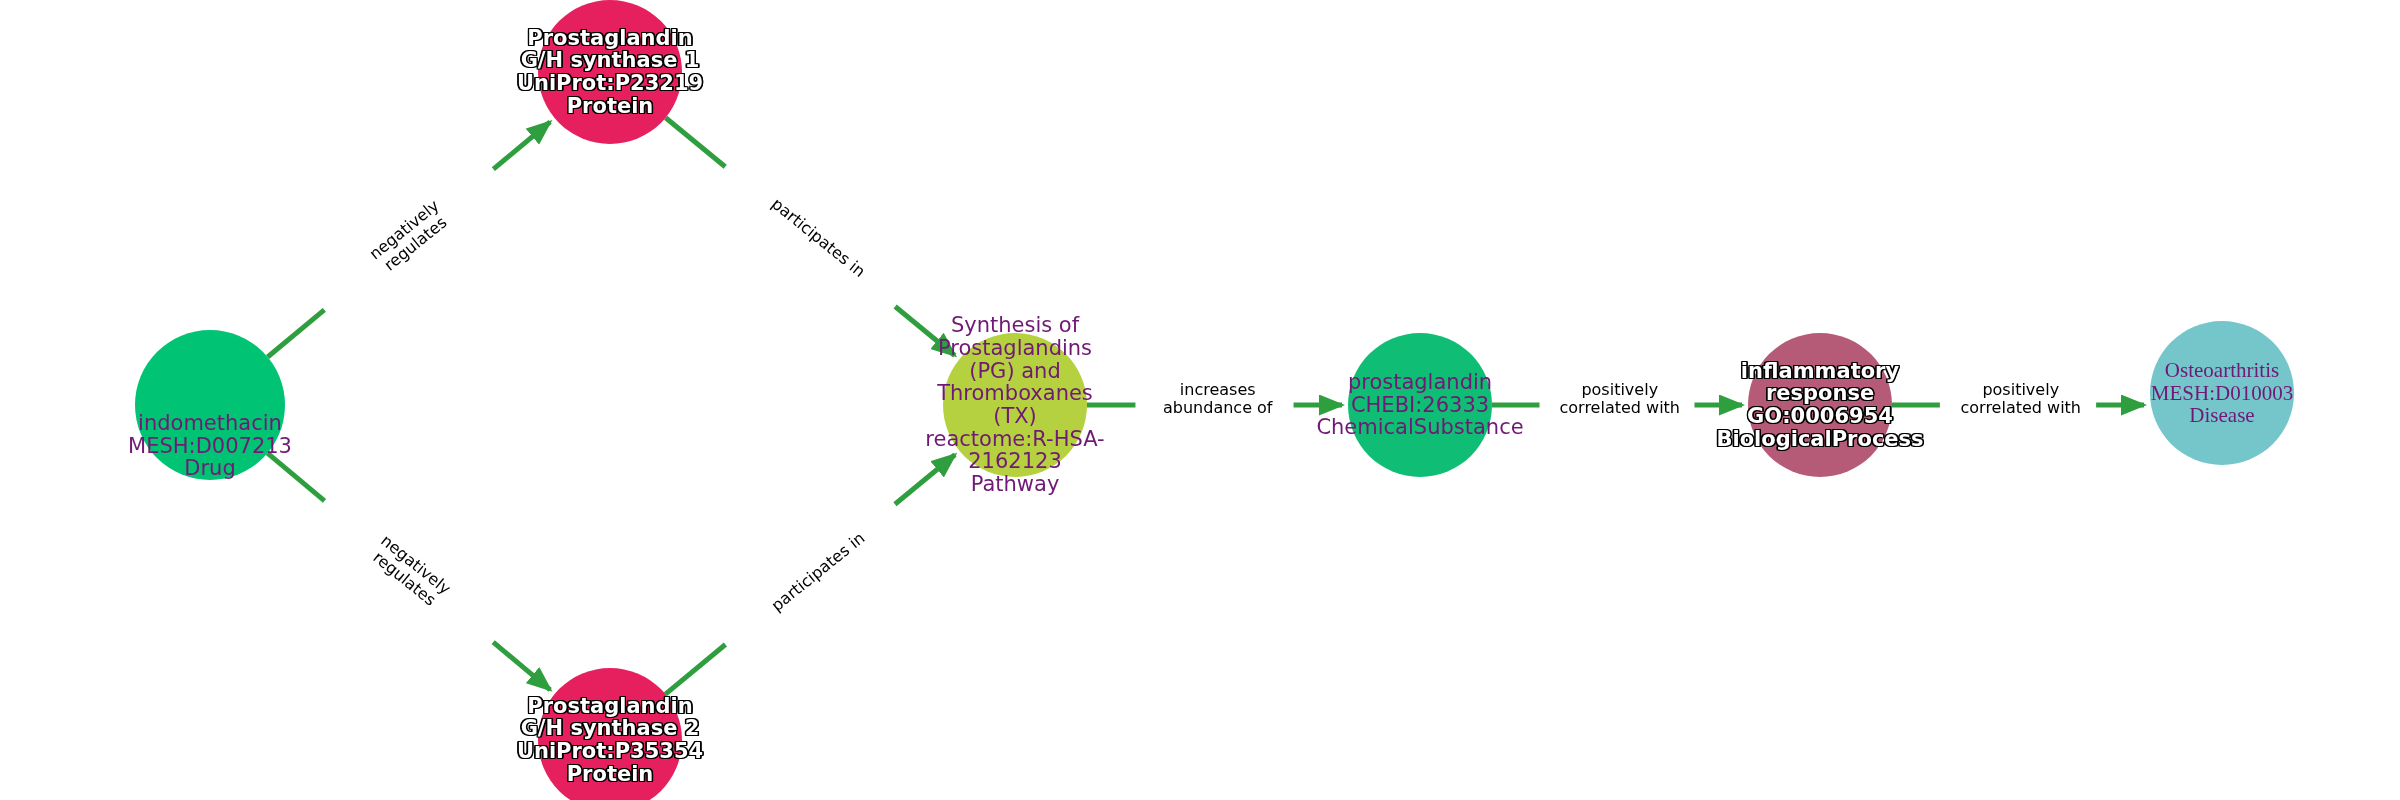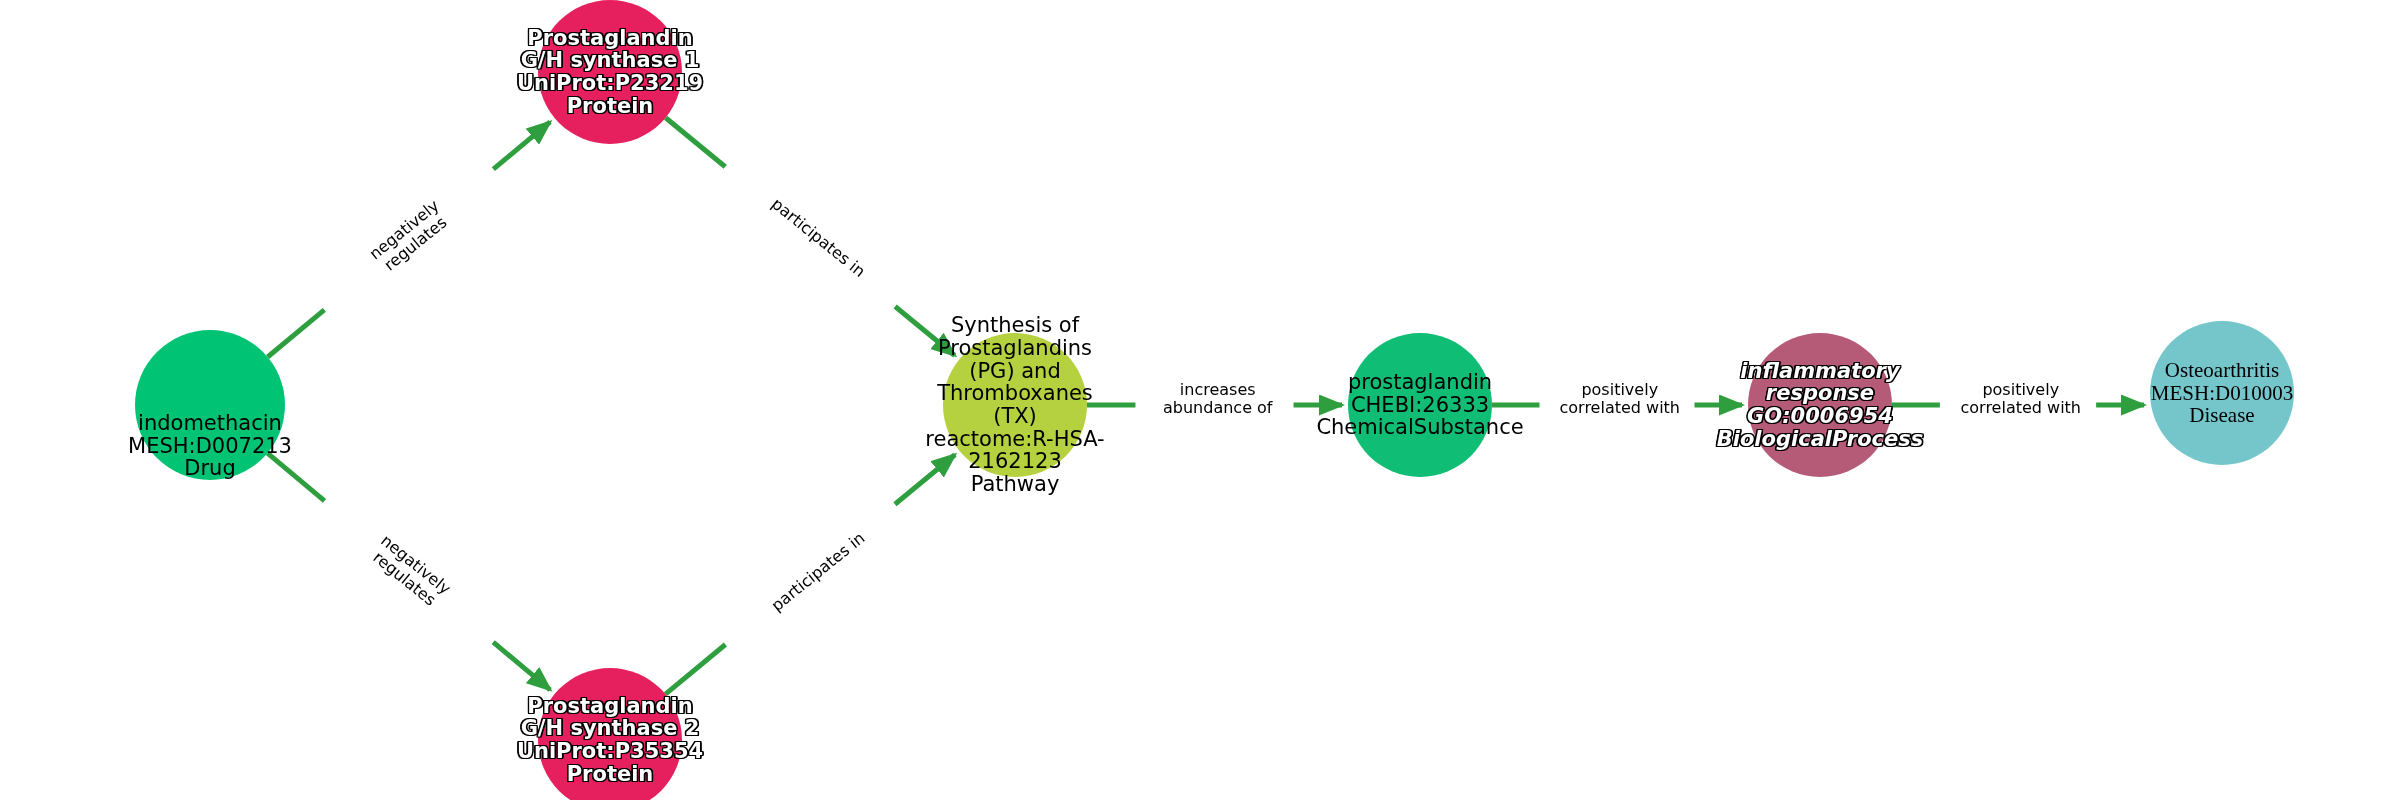--- a/index.html
+++ b/index.html
@@ -33,21 +33,21 @@
     box-sizing: border-box;
   }
   .node-label {
     text-align: center;
     line-height: 1.08;
     white-space: pre;
     pointer-events: none;
     font-size: 21px;
   }
   .label-dark {
-    color: #000000;
+    color: #701a75;
   }
   .label-light {
     color: #ffffff;
     font-weight: bold;
     text-shadow:
       -1.4px -1.4px 0 #000, 1.4px -1.4px 0 #000,
       -1.4px  1.4px 0 #000, 1.4px  1.4px 0 #000,
       -1.4px 0 0 #000, 1.4px 0 0 #000,
        0 -1.4px 0 #000, 0 1.4px 0 #000;
   }
@@ -117,21 +117,21 @@
 (TX)
 reactome:R-HSA-
 2162123
 Pathway</div>
       </div>
       <div class="node" style="left: 1348px; top: 333px; width: 144px; height: 144px; background: rgb(15, 190, 116);">
         <div class="node-label label-dark">prostaglandin
 CHEBI:26333
 ChemicalSubstance</div>
       </div>
-      <div class="node" style="left: 1748px; top: 333px; width: 144px; height: 144px; background: rgb(181, 90, 119); font-style: italic;">
+      <div class="node" style="left: 1748px; top: 333px; width: 144px; height: 144px; background: rgb(181, 90, 119);">
         <div class="node-label label-light">inflammatory
 response
 GO:0006954
 BiologicalProcess</div>
       </div>
       <div class="node" style="left: 2150px; top: 321px; width: 144px; height: 144px; background: rgb(116, 198, 203); font-family: Liberation Serif, serif;">
         <div class="node-label label-dark">Osteoarthritis
 MESH:D010003
 Disease</div>
       </div>

